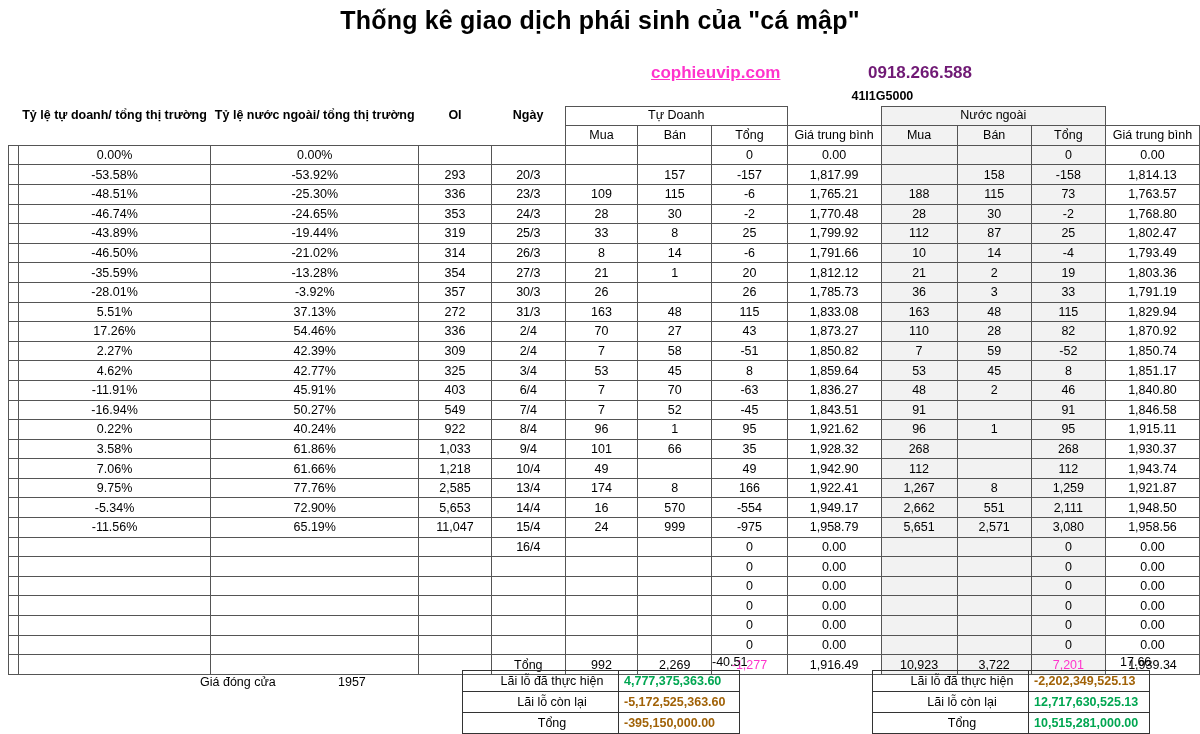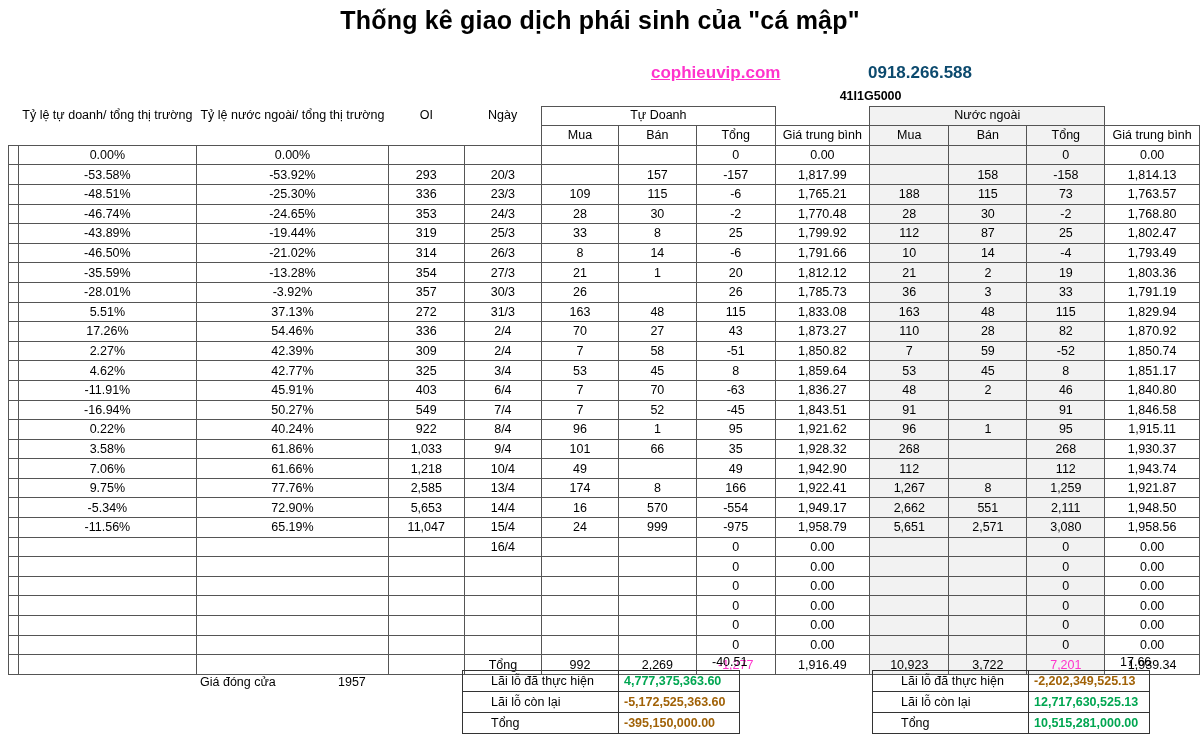--- a/index.html
+++ b/index.html
@@ -20,40 +20,40 @@
   .brandrow{
     position:absolute;left:0;top:63px;width:1200px;height:22px;margin-left:34px;
   }
   .site{
     position:absolute;left:617px;top:0;
     color:#ff33cc;font-weight:bold;font-size:17px;
     text-decoration:underline;
   }
   .phone{
     position:absolute;left:834px;top:0;
-    color:#0c4a6e;font-weight:bold;font-size:17px;
+    color:#701a75;font-weight:bold;font-size:17px;
   }
 
   table.grid{
     position:absolute;left:8px;top:87px;
     border-collapse:collapse;
     table-layout:fixed;
     font-size:12.5px;
   }
   table.grid td, table.grid th{
     border:1px solid #555;
     padding:0 4px;
     height:18.6px;
     text-align:center;
     vertical-align:middle;
     font-weight:normal;
     white-space:nowrap;
     overflow:hidden;
   }
-  .hcell{font-weight:normal;font-size:12.5px;line-height:13px;}
+  .hcell{font-weight:bold;font-size:12.5px;line-height:13px;}
   .noborder{border:none !important;}
 
   .shade{background:#f2f2f2;}
   .b{font-weight:bold;}
   .pink{color:#ff33cc;font-weight:bold;}
 
   
   .c0{width:10px;}
   .c1{width:92px;}
   .c2{width:92px;}
@@ -79,21 +79,21 @@
   .closelabel{position:absolute;left:200px;top:675px;font-size:12.5px;}
   .closeval{position:absolute;left:338px;top:675px;font-size:12.5px;}
 
   table.sumbox{
     position:absolute;border-collapse:collapse;
     font-size:12.5px;table-layout:fixed;
   }
   table.sumbox td{
     border:1px solid #333;height:20px;padding:0 5px;white-space:nowrap;
   }
-  table.sumbox td.lbl{width:122px;text-align:left;padding-left:28px;}
+  table.sumbox td.lbl{width:122px;text-align:center;padding-left:28px;}
   table.sumbox td.val{width:110px;text-align:left;font-weight:bold;}
   #sumleft{left:462px;top:670px;}
   #sumright{left:872px;top:670px;}
   .green{color:#00a651;}
   .red{color:#a16207;}
 </style>
 </head>
 <body>
 
 <div id="page">

